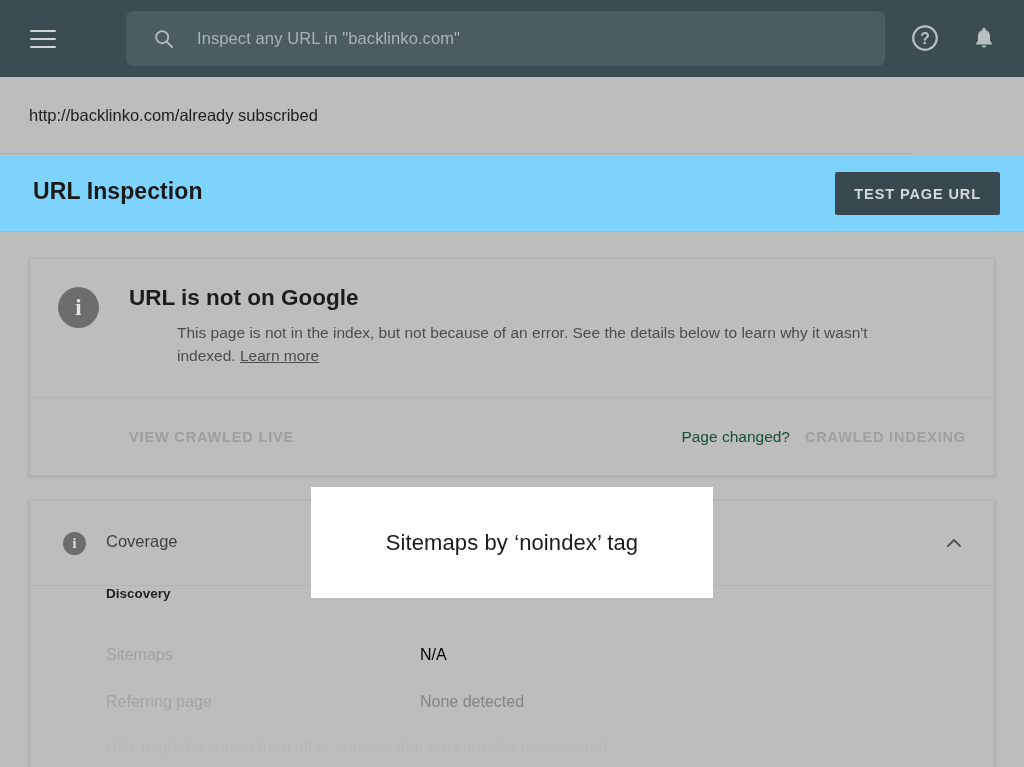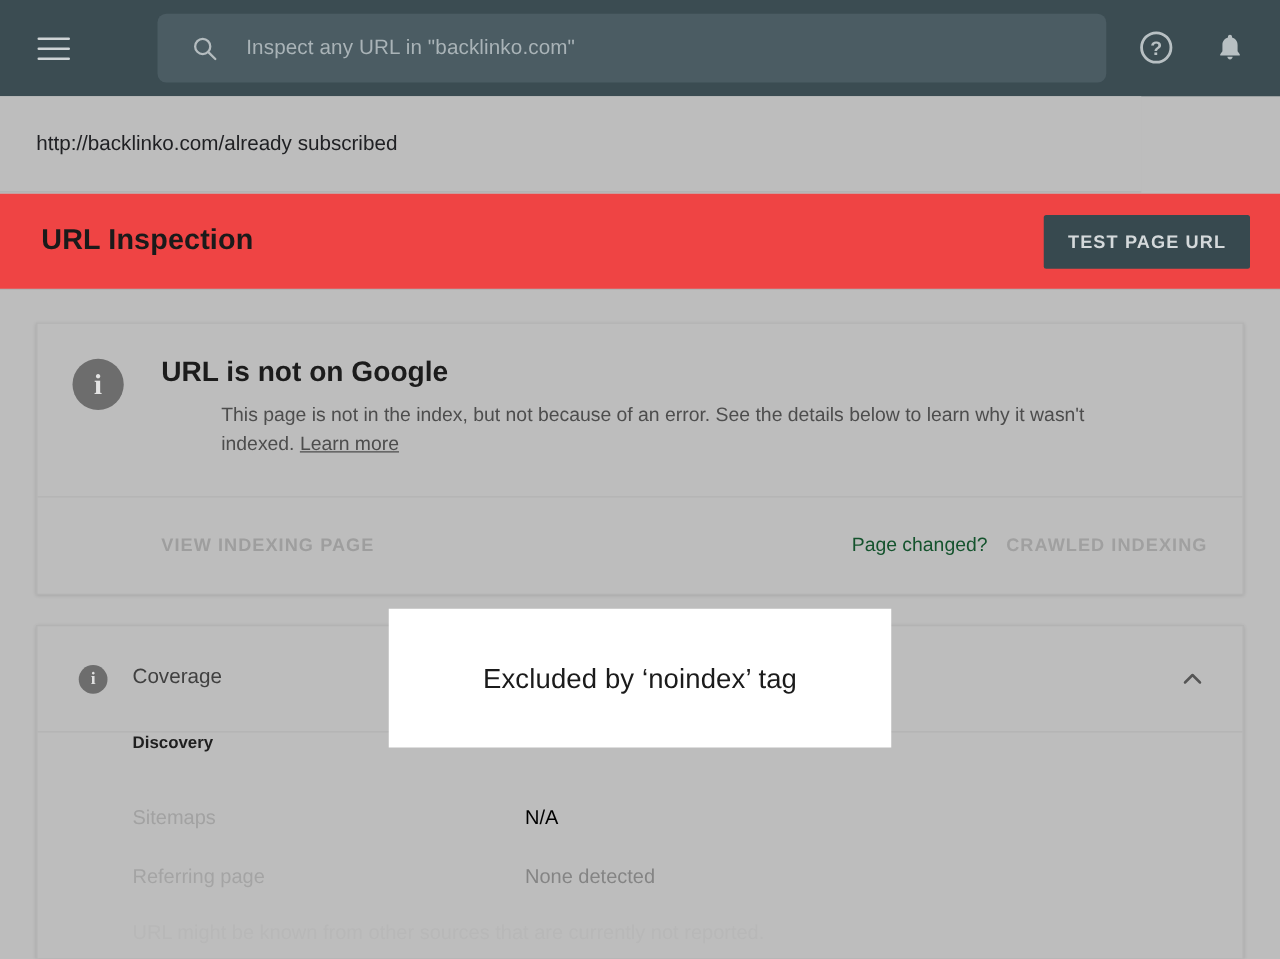--- a/index.html
+++ b/index.html
@@ -99,21 +99,21 @@
     font-size: 16.5px;
     color: #202124;
   }
 
   
   .pagehead {
     position: absolute;
     top: 155px; left: 0;
     width: 1024px;
     height: 77px;
-    background: #ef4444;
+    background: #7dd3fc;
     border-bottom: 1px solid #b2b2b2;
   }
   .pagehead .title {
     position: absolute;
     left: 33px;
     top: 23px;
     font-size: 23px;
     font-weight: bold;
     color: #1a1a1a;
     letter-spacing: .1px;
@@ -346,21 +346,21 @@
   <div class="card" id="card-status">
     <div class="status-body">
       <div class="status-icon">i</div>
       <div class="status-title">URL is not on Google</div>
       <div class="status-desc">
         <span>This page is not in the index, but not because of an error. See the details below to learn why it wasn't indexed.</span>
         <a href="#">Learn more</a>
       </div>
     </div>
     <div class="status-actions">
-      <button class="link-btn view-crawled">VIEW INDEXING PAGE</button>
+      <button class="link-btn view-crawled">VIEW CRAWLED LIVE</button>
       <span class="page-changed">Page changed?</span>
       <button class="link-btn request-indexing">CRAWLED INDEXING</button>
     </div>
   </div>
 
   <div class="card" id="card-coverage">
     <div class="coverage-head">
       <div class="coverage-icon">i</div>
       <div class="coverage-label">Coverage</div>
       <svg class="chevron" viewBox="0 0 24 24">
@@ -379,16 +379,16 @@
       <div class="detail-row" id="row-referring">
         <span class="k">Referring page</span>
         <span class="v">None detected</span>
       </div>
 
       <div class="fade-note">URL might be known from other sources that are currently not reported.</div>
     </div>
   </div>
 
   <div class="callout">
-    <span class="callout-text">Excluded by ‘noindex’ tag</span>
+    <span class="callout-text">Sitemaps by ‘noindex’ tag</span>
   </div>
 
 </div>
 
 </body></html>

